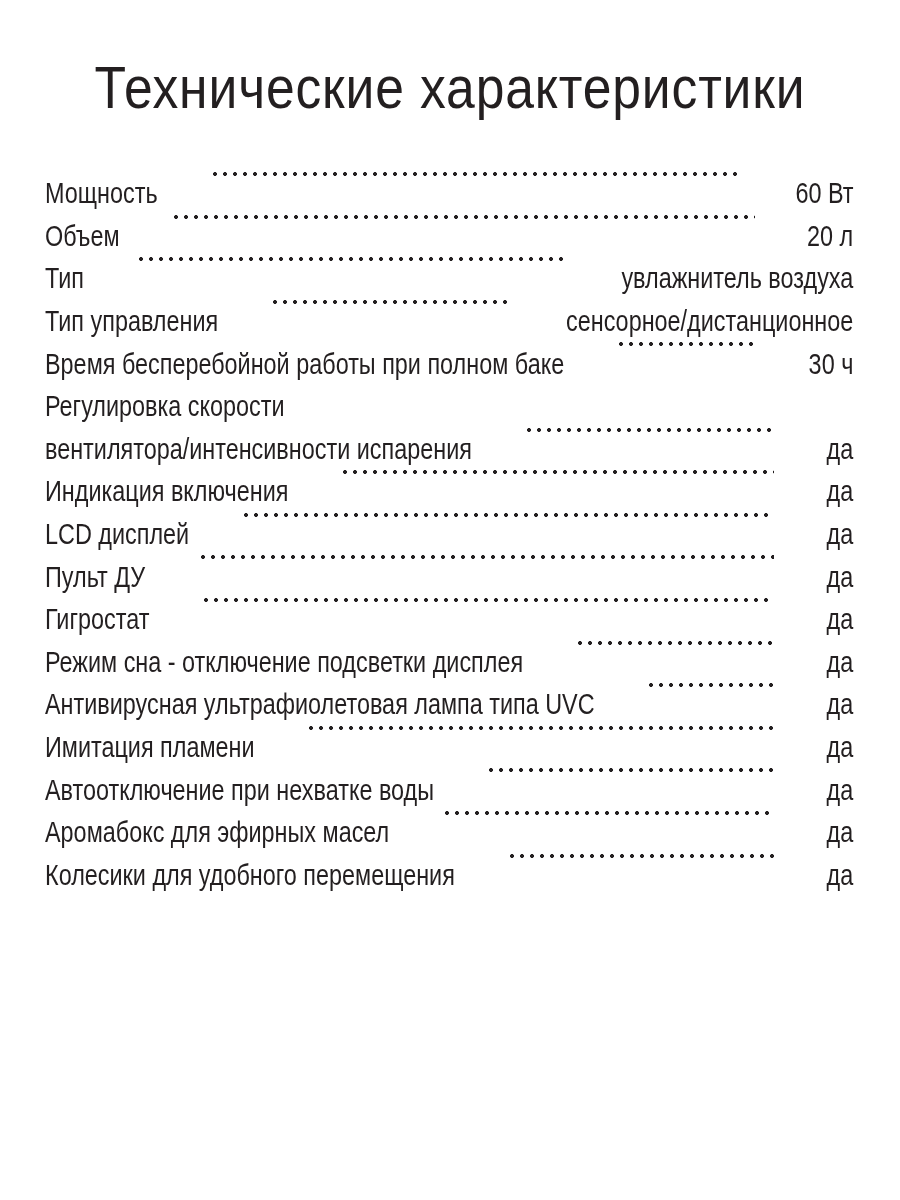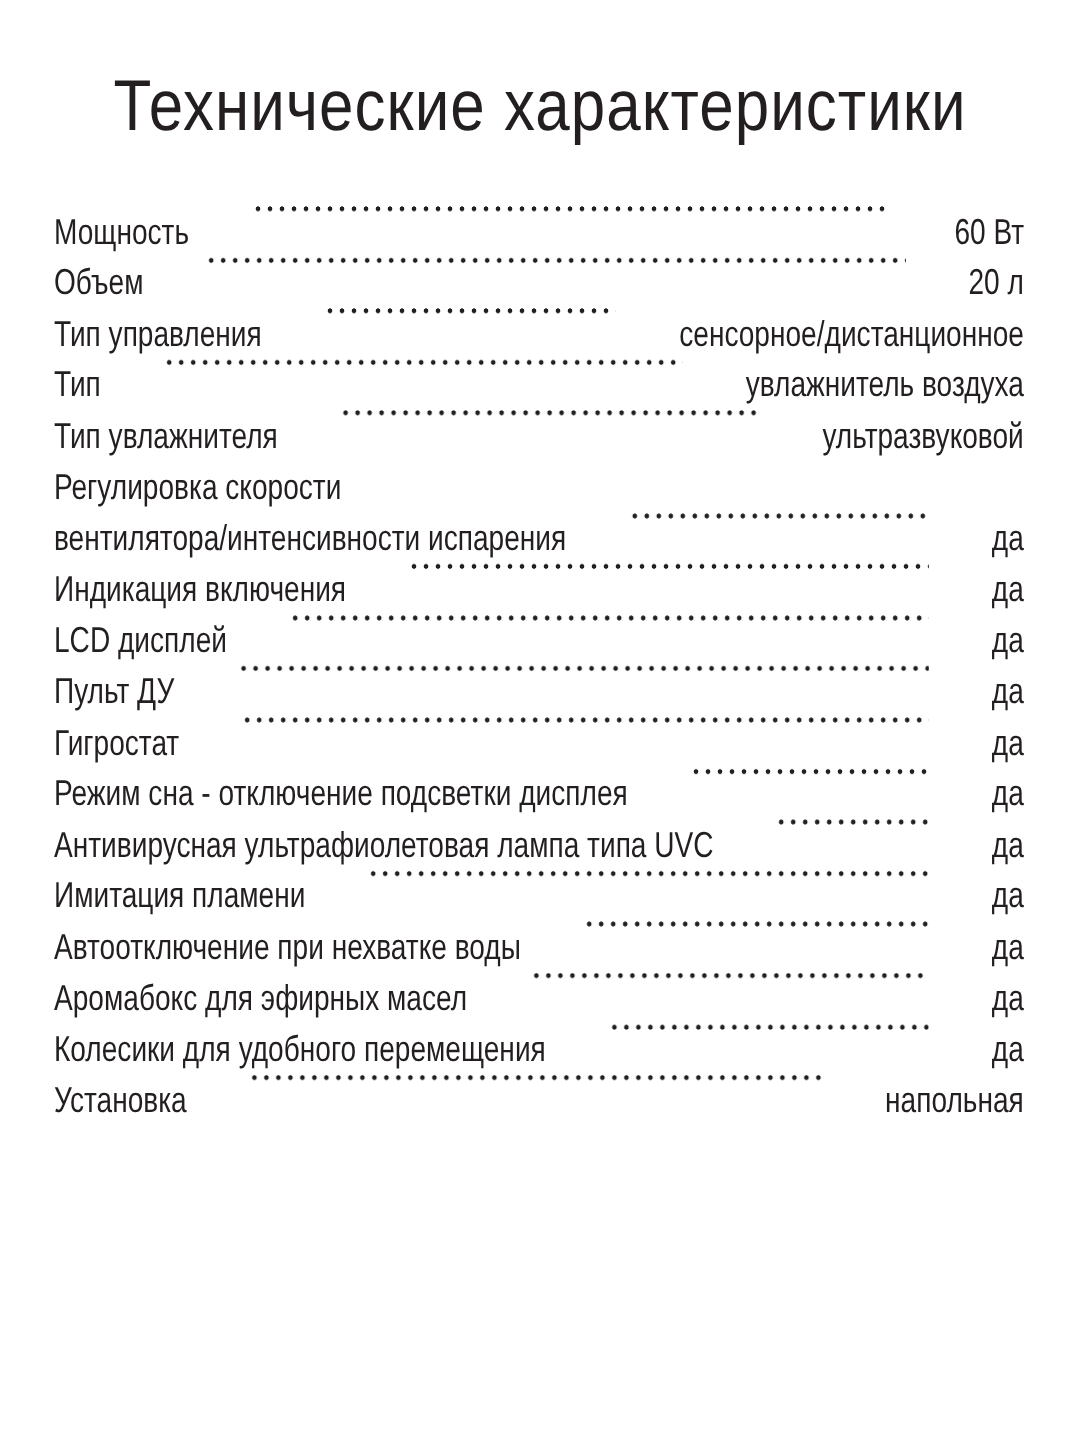--- a/index.html
+++ b/index.html
@@ -33,21 +33,21 @@
       position: absolute;
       top: 172px;
       left: 45px;
       width: 808px;
       margin: 0;
       padding: 0;
       list-style: none;
     }
     .row {
       display: flex;
-      align-items: flex-end;
+      align-items: center;
       height: 42.6px;
       font-size: 30px;
       line-height: 42px;
       white-space: nowrap;
       gap: 48px;
     }
     .row.heading {
       height: 42.6px;
     }
     .label, .value {
@@ -80,33 +80,33 @@
     <span class="label" style="margin-right: -31.4241px;">Мощность</span>
     <span class="dots"></span>
     <span class="value" style="margin-left: -15.9144px;">60 Вт</span>
   </li>
   <li class="row">
     <span class="label" style="margin-right: -21.4369px;">Объем</span>
     <span class="dots"></span>
     <span class="value" style="margin-left: -12.8094px;">20 л</span>
   </li>
   <li class="row">
+    <span class="label" style="margin-right: -10.9878px;">Тип</span>
+    <span class="dots"></span>
+    <span class="value" style="margin-left: -65.1085px;">увлажнитель воздуха</span>
+  </li>
+  <li class="row">
     <span class="label" style="margin-right: -48.8644px;">Тип управления</span>
     <span class="dots"></span>
     <span class="value" style="margin-left: -80.7406px;">сенсорное/дистанционное</span>
   </li>
   <li class="row">
-    <span class="label" style="margin-right: -10.9878px;">Тип</span>
+    <span class="label" style="margin-right: -146.825px;">Время бесперебойной работы при полном баке</span>
     <span class="dots"></span>
-    <span class="value" style="margin-left: -65.1085px;">увлажнитель воздуха</span>
-  </li>
-  <li class="row">
-    <span class="label" style="margin-right: -52.5556px;">Тип увлажнителя</span>
-    <span class="dots"></span>
-    <span class="value" style="margin-left: -47.1903px;">ультразвуковой</span>
+    <span class="value" style="margin-left: -12.2719px;">30 ч</span>
   </li>
   <li class="row heading">
     <span class="label" style="margin-right: -67.5034px;">Регулировка скорости</span>
   </li>
   <li class="row">
     <span class="label" style="margin-right: -120.121px;">вентилятора/интенсивности испарения</span>
     <span class="dots"></span>
     <span class="value" style="margin-left: -7.32153px;">да</span>
   </li>
   <li class="row">
@@ -152,18 +152,13 @@
   <li class="row">
     <span class="label" style="margin-right: -96.7519px;">Аромабокс для эфирных масел</span>
     <span class="dots"></span>
     <span class="value" style="margin-left: -7.32153px;">да</span>
   </li>
   <li class="row">
     <span class="label" style="margin-right: -115.183px;">Колесики для удобного перемещения</span>
     <span class="dots"></span>
     <span class="value" style="margin-left: -7.32153px;">да</span>
   </li>
-  <li class="row">
-    <span class="label" style="margin-right: -31.3984px;">Установка</span>
-    <span class="dots"></span>
-    <span class="value" style="margin-left: -32.4381px;">напольная</span>
-  </li>
 </ul>
 
 </body></html>

